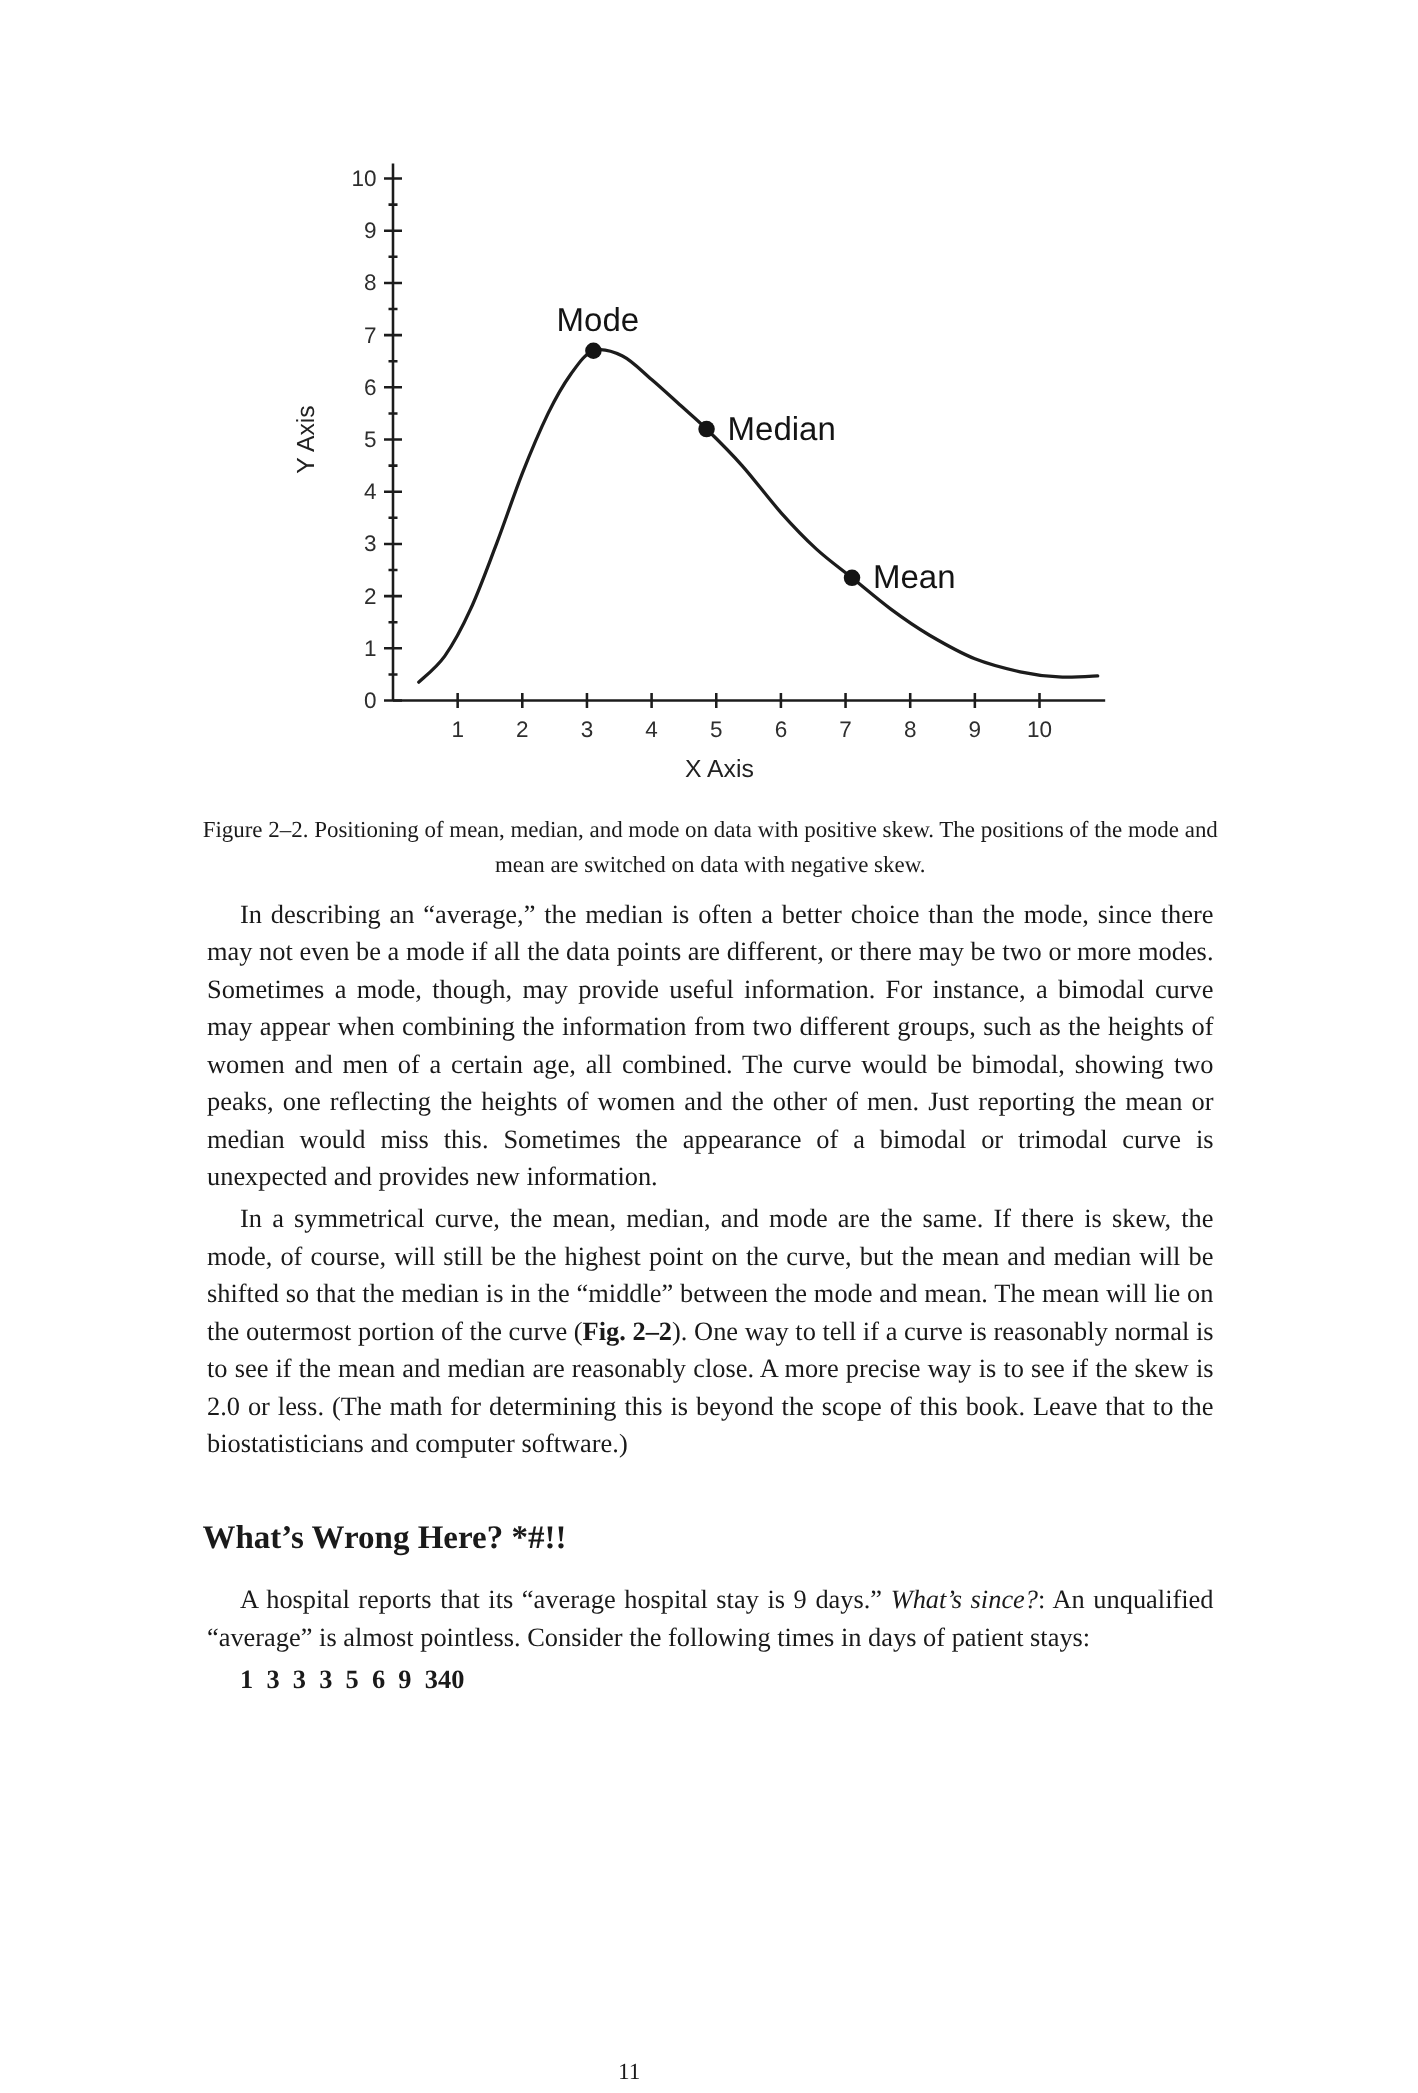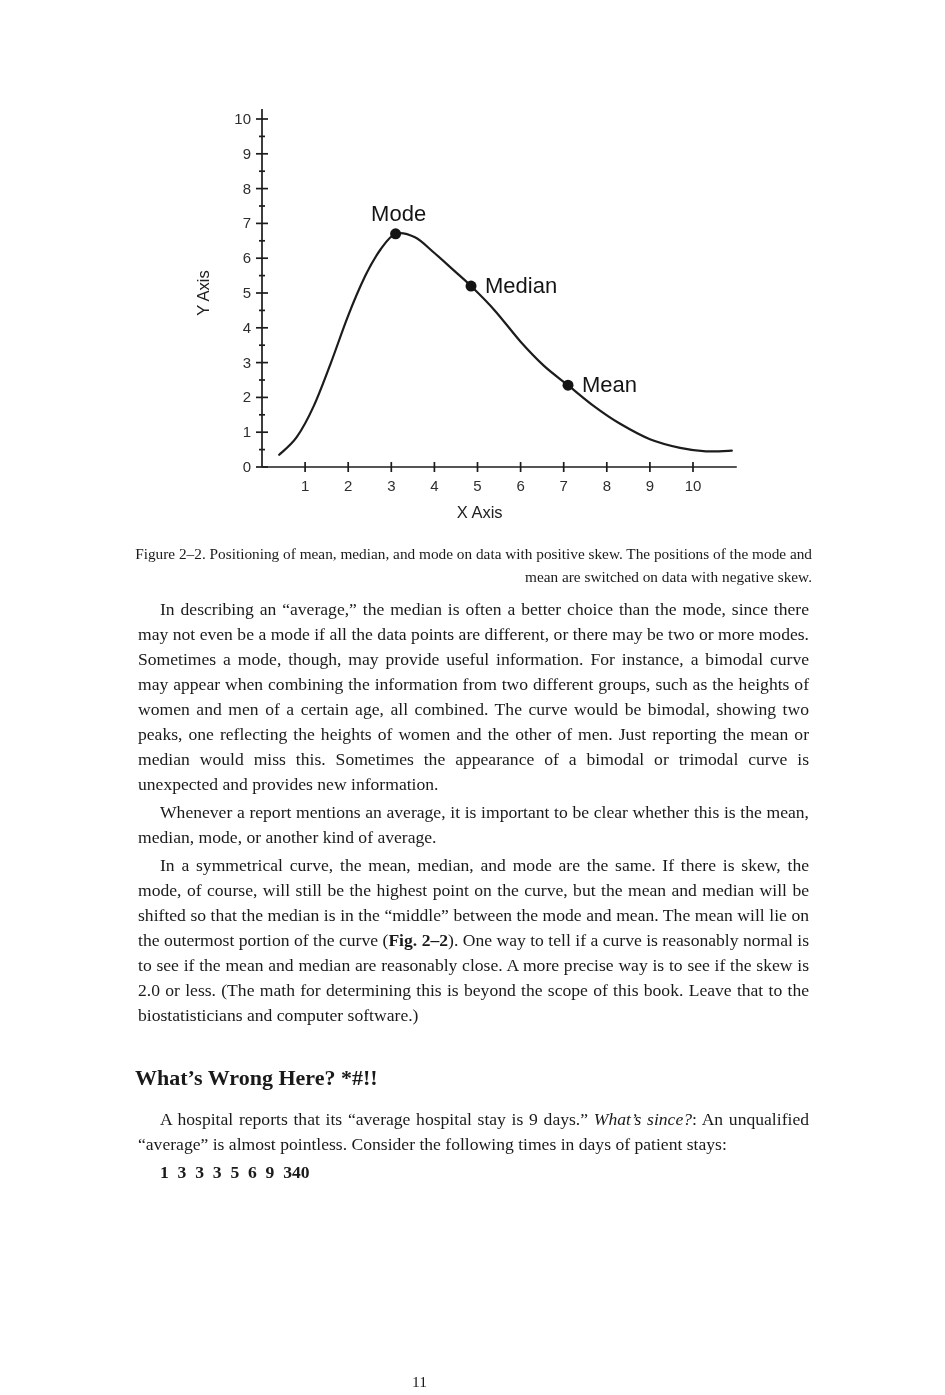--- a/index.html
+++ b/index.html
@@ -11,21 +11,21 @@
   .page{position:relative;width:945px;height:1395px;background:#ffffff;}
   .figure{margin:95px 0 0 135px;width:677px;}
   .figure svg{display:block;margin-left:50px;}
   .ax{stroke:#1c1c1c;stroke-width:1.7;}
   .curve{stroke:#1c1c1c;stroke-width:2.2;fill:none;stroke-linecap:round;}
   .tick{font:15px "Liberation Sans",sans-serif;fill:#2e2e2e;}
   .axtitle{font:16.5px "Liberation Sans",sans-serif;fill:#222222;}
   .plabel{font:22px "Liberation Sans",sans-serif;fill:#141414;}
   .caption{
     margin:12px 0 0 0;width:677px;
-    font-size:15.3px;line-height:23px;text-align:right;
+    font-size:15.3px;line-height:23px;text-align:center;
   }
   .bodytext{
     margin:9px 0 0 135px;width:677px;
     font-size:17.6px;line-height:25px;text-align:justify;
   }
   .bodytext p{margin:3px;text-indent:22px;}
   .bodytext h2{
     font-size:22px;line-height:28px;margin:36px 0 15px 0;
     text-align:left;font-weight:bold;
   }
@@ -104,21 +104,20 @@
         <circle cx="383.01" cy="290.22" r="5.5" fill="#141414"></circle>
         <text x="397.01" y="297.22" text-anchor="start" class="plabel">Mean</text>
         <text x="24" y="198" text-anchor="middle" class="axtitle" transform="rotate(-90 24 198)">Y Axis</text>
         <text x="294.655" y="423" text-anchor="middle" class="axtitle">X Axis</text>
       </svg>
     <figcaption class="caption">Figure 2–2.  Positioning of mean, median, and mode on data with positive skew. The positions of the mode and mean are switched on data with negative skew.</figcaption>
   </figure>
 
   <div class="bodytext">
     <p>In describing an “average,” the median is often a better choice than the mode, since there may not even be a mode if all the data points are different, or there may be two or more modes. Sometimes a mode, though, may provide useful information. For instance, a bimodal curve may appear when combining the information from two different groups, such as the heights of women and men of a certain age, all combined. The curve would be bimodal, showing two peaks, one reflecting the heights of women and the other of men. Just reporting the mean or median would miss this. Sometimes the appearance of a bimodal or trimodal curve is unexpected and provides new information.</p>
-    <p>Whenever a report mentions an average, it is important to be clear whether this is the mean, median, mode, or another kind of average.</p>
     <p><span>In a symmetrical curve, the mean, median, and mode are the same. If there is skew, the mode, of course, will still be the highest point on the curve, but the mean and median will be shifted so that the median is in the “middle” between the mode and mean. The mean will lie on the outermost portion of the curve (</span><b>Fig. 2–2</b><span>). One way to tell if a curve is reasonably normal is to see if the mean and median are reasonably close. A more precise way is to see if the skew is 2.0 or less. (The math for determining this is beyond the scope of this book. Leave that to the biostatisticians and computer software.)</span></p>
 
     <h2>What’s Wrong Here? *#!!</h2>
 
     <p><span>A hospital reports that its “average hospital stay is 9 days.” </span><i>What’s since?</i><span>: An unqualified “average” is almost pointless. Consider the following times in days of patient stays:</span></p>
     <p class="dataline">1  3  3  3  5  6  9  340</p>
   </div>
 
   <div class="pagenum">11</div>
 

